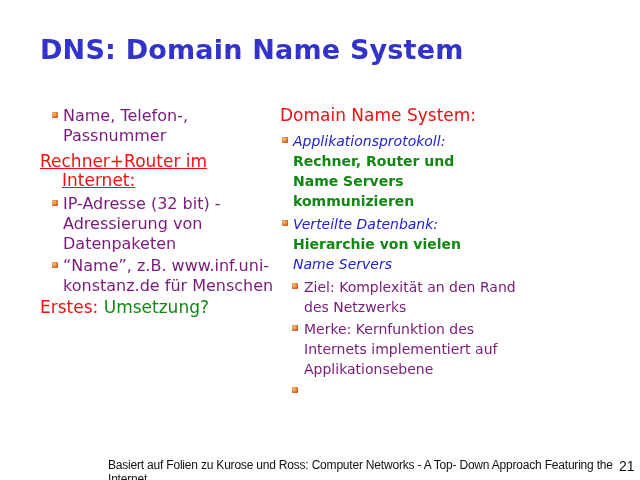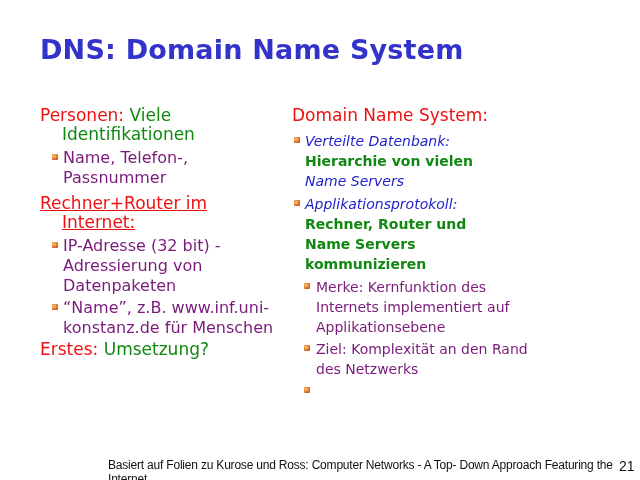--- a/index.html
+++ b/index.html
@@ -1,43 +1,39 @@
 <!DOCTYPE html>
 <html><head>
 <meta charset="utf-8">
 <style>
   html, body { margin:0; padding:0; }
   body { width:640px; height:480px; background:#ffffff; position:relative; overflow:hidden; font-family:"DejaVu Sans", sans-serif; }
   .title { position:absolute; left:40px; top:34px; font-size:27px; font-weight:bold; color:#3333cc; letter-spacing:0.2px;text-align:center; }
   .col { position:absolute; }
   .col-left { left:40px; top:106px; width:240px; }
-  .col-right { left:292px; top:106px; width:240px; }
+  .col-right { left:280px; top:106px; width:240px; }
   .h1 { font-size:17px; line-height:19px; color:#ee1111; padding-left:22px; text-indent:-22px; margin-bottom:4px; }
   .h1 .g { color:#118811; }
   .item { position:relative; font-size:16px; line-height:20px; color:#7a1a7a; padding-left:23px; margin-bottom:2px; }
   .item .bul { position:absolute; left:12px; top:6px; width:6px; height:6px; border-radius:1px; background:radial-gradient(circle at 35% 35%, #ffcc66, #cc5522 75%); }
   .ritem { position:relative; padding-left:13px; margin-bottom:3px; font-size:14px; line-height:20px; }
   .ritem .bul { position:absolute; left:2px; top:6px; width:6px; height:6px; border-radius:1px; background:radial-gradient(circle at 35% 35%, #ffcc66, #cc5522 75%); }
   .blue-it { color:#2222cc; font-style:italic; }
   .green-b { color:#118811; font-weight:bold; font-size:14px; }
   .sub { position:relative; padding-left:24px; font-size:14px; line-height:20px; color:#7a1a7a; margin-bottom:2px; }
   .sub .bul { position:absolute; left:12px; top:6px; width:6px; height:6px; border-radius:1px; background:radial-gradient(circle at 35% 35%, #ffcc66, #cc5522 75%); }
   .footer { position:absolute; left:108px; top:458px; font-size:12px; color:#111; font-family:"Liberation Sans", sans-serif; letter-spacing:-0.2px; }
   .pagenum { position:absolute; left:619px; top:458px; font-size:14px; color:#111; font-family:"Liberation Sans", sans-serif; }
 </style>
 </head>
 <body>
 
 <div class="title">DNS: Domain Name System</div>
 
 <div class="col col-left">
-  <div class="h1">
-    <span>Personen:</span>
-    <span class="g">Viele Identifikationen</span>
-  </div>
   <div class="item">
     <span class="bul"></span>
     <span>Name, Telefon-, Passnummer</span>
   </div>
   <div class="h1" style="margin-top:6px;text-decoration:underline;">
     <span>Rechner+Router im Internet:</span>
   </div>
   <div class="item">
     <span class="bul"></span>
     <span>IP-Adresse (32 bit) - Adressierung von Datenpaketen</span>
@@ -47,38 +43,38 @@
     <span>“Name”, z.B. www.inf.uni-konstanz.de für Menschen</span>
   </div>
   <div class="h1" style="margin-top:2px;">
     <span>Erstes:</span>
     <span class="g">Umsetzung?</span>
   </div>
 </div>
 
 <div class="col col-right">
   <div class="h1" style="padding-left:0;text-indent:0;margin-bottom:6px;">Domain Name System:</div>
+  <div class="ritem" style="margin-top:2px;">
+    <span class="bul"></span>
+    <div class="blue-it">Applikationsprotokoll:</div>
+    <div class="green-b" style="width:185px;">Rechner, Router und Name Servers kommunizieren</div>
+  </div>
   <div class="ritem">
     <span class="bul"></span>
     <div class="blue-it">Verteilte Datenbank:</div>
     <div class="green-b">Hierarchie von vielen</div>
     <div class="blue-it">Name Servers</div>
   </div>
-  <div class="ritem" style="margin-top:2px;">
+  <div class="sub">
     <span class="bul"></span>
-    <div class="blue-it">Applikationsprotokoll:</div>
-    <div class="green-b" style="width:185px;">Rechner, Router und Name Servers kommunizieren</div>
+    <span>Ziel: Komplexität an den Rand des Netzwerks</span>
   </div>
   <div class="sub">
     <span class="bul"></span>
     <span>Merke: Kernfunktion des Internets implementiert auf Applikationsebene</span>
-  </div>
-  <div class="sub">
-    <span class="bul"></span>
-    <span>Ziel: Komplexität an den Rand des Netzwerks</span>
   </div>
   <div class="sub">
     <span class="bul"></span>
   </div>
 </div>
 
 <div class="footer">Basiert auf Folien zu Kurose und Ross: Computer Networks -  A Top- Down Approach Featuring the Internet</div>
 <div class="pagenum">21</div>
 
 </body></html>

